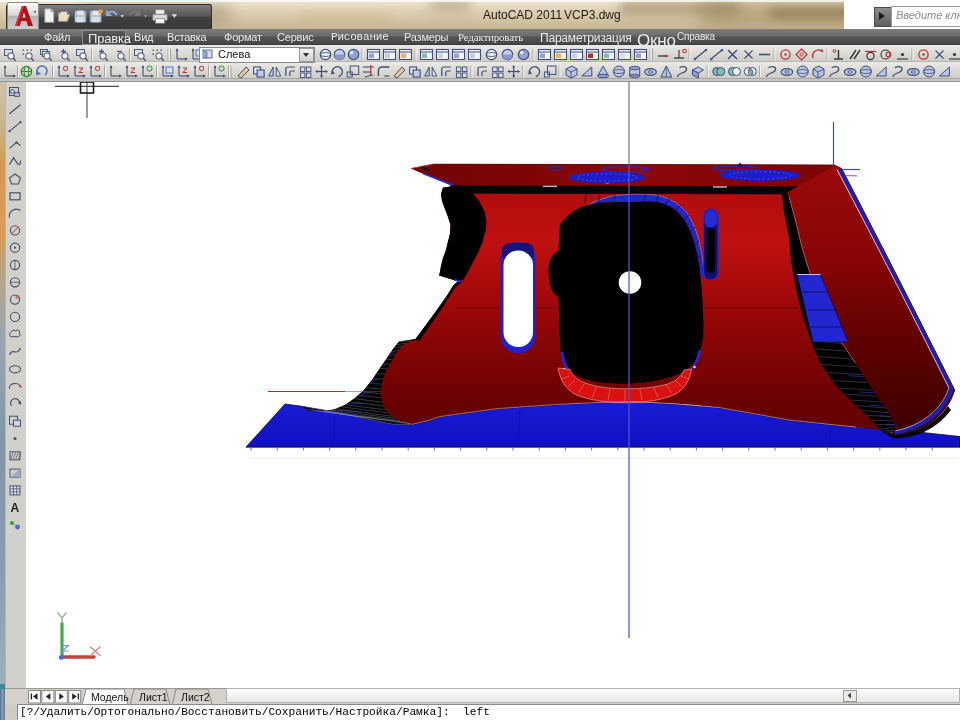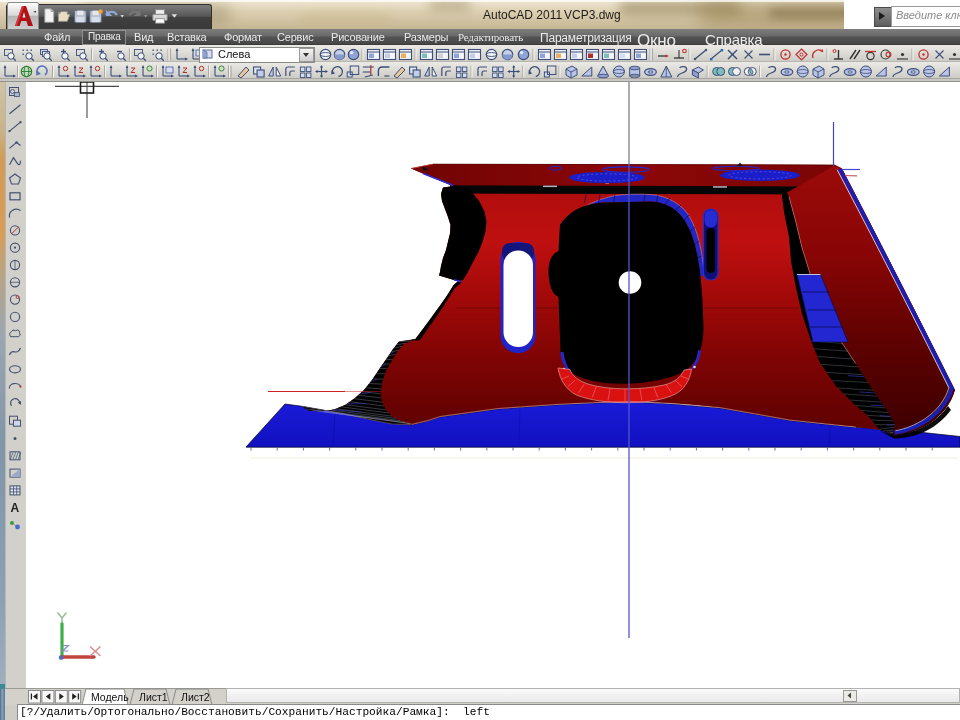--- a/index.html
+++ b/index.html
@@ -50,31 +50,31 @@
     </svg>
 <div class="abs" style="left:874px;top:7px;width:16px;height:18px;background:linear-gradient(180deg,#8d8d8d,#5e5e5e);border:1px solid #4a4a4a;"></div>
 <svg class="abs" style="left:878px;top:11px" width="8" height="10" viewBox="0 0 8 10">
       <path d="M1,1 L7,5 L1,9 Z" fill="#1a1a1a"></path>
     </svg>
 <div class="abs" style="left:891px;top:6px;width:69px;height:19px;background:#fff;border:1px solid #9a9a9a;"></div>
 <div class="abs" style="left:896px;top:9px;font-size:11px;font-style:italic;color:#8a8a8a;white-space:nowrap;">Введите ключе</div>
 <div class="abs" style="left:0;top:29px;width:960px;height:16px;background:linear-gradient(180deg,#7d7d7d 0%,#6a6a6a 45%,#535353 55%,#474747 100%);border-bottom:1px solid #3a3a3a;box-sizing:border-box;"></div>
 <div class="abs" style="left:82px;top:29.5px;width:44px;height:15px;background:linear-gradient(180deg,#585858,#3f3f3f);border:1px solid #8f8f8f;box-sizing:border-box;"></div>
 <div class="abs" style="left:44px;top:31px;font-size:11px;color:#ebebeb;letter-spacing:-0.2px;white-space:nowrap;text-align:center;">Файл</div>
-<div class="abs" style="left:88px;top:31px;font-size:10px;color:#ebebeb;letter-spacing:-0.2px;white-space:nowrap;border-radius:6px;">Правка</div>
+<div class="abs" style="left:88px;top:31px;font-size:13px;color:#ebebeb;letter-spacing:-0.2px;white-space:nowrap;border-radius:6px;">Правка</div>
 <div class="abs" style="left:134px;top:31px;font-size:11px;color:#ebebeb;letter-spacing:-0.2px;white-space:nowrap;">Вид</div>
 <div class="abs" style="left:167px;top:31px;font-size:11px;color:#ebebeb;letter-spacing:-0.2px;white-space:nowrap;">Вставка</div>
 <div class="abs" style="left:224px;top:31px;font-size:11px;color:#ebebeb;letter-spacing:-0.2px;white-space:nowrap;">Формат</div>
 <div class="abs" style="left:277px;top:31px;font-size:11px;color:#ebebeb;letter-spacing:-0.2px;white-space:nowrap;">Сервис</div>
-<div class="abs" style="left:331px;top:31px;font-size:11px;color:#ebebeb;letter-spacing:-0.2px;white-space:nowrap;">Рисование</div>
+<div class="abs" style="left:331px;top:31px;font-size:11px;color:#ebebeb;letter-spacing:-0.2px;white-space:nowrap;font-family:Liberation Mono, monospace;">Рисование</div>
 <div class="abs" style="left:404px;top:31px;font-size:11px;color:#ebebeb;letter-spacing:-0.2px;white-space:nowrap;">Размеры</div>
 <div class="abs" style="left:458px;top:31px;font-size:11px;color:#ebebeb;letter-spacing:-0.2px;white-space:nowrap;font-family:Liberation Serif, serif;">Редактировать</div>
 <div class="abs" style="left:540px;top:31px;font-size:12px;color:#ebebeb;letter-spacing:-0.2px;white-space:nowrap;">Параметризация</div>
 <div class="abs" style="left:637px;top:31px;font-size:17px;color:#ebebeb;letter-spacing:-0.2px;white-space:nowrap;">Окно</div>
-<div class="abs" style="left:677px;top:31px;font-size:15px;color:#ebebeb;letter-spacing:-0.2px;white-space:nowrap;margin-left:28px;">Справка</div>
+<div class="abs" style="left:677px;top:31px;font-size:10px;color:#ebebeb;letter-spacing:-0.2px;white-space:nowrap;">Справка</div>
 <div class="abs" style="left:0;top:45px;width:960px;height:17px;background:linear-gradient(180deg,#eceae5 0%,#dddbd5 50%,#ceccc6 100%);border-bottom:1px solid #b8b6b0;box-sizing:border-box;"></div>
 <div class="abs" style="left:0;top:62px;width:960px;height:17px;background:linear-gradient(180deg,#eceae5 0%,#dddbd5 50%,#ceccc6 100%);border-bottom:1px solid #a8a6a0;box-sizing:border-box;"></div>
 <div class="abs" style="left:0;top:79px;width:960px;height:3px;background:#c9c7c1;border-bottom:1px solid #919191;box-sizing:border-box;"></div>
 <svg class="abs" style="left:0;top:45px;" width="960" height="34" viewBox="0 45 960 34">
       <rect x="4.5" y="49.5" width="8" height="6" fill="none" stroke="#3d4f78" stroke-width="0.9" opacity="1.0"></rect>
       <circle cx="11" cy="56" r="3.2" fill="#f2f4f8" stroke="#3d4f78" stroke-width="1.0" opacity="1.0"></circle>
       <line x1="13.3" y1="58.3" x2="15.8" y2="60.8" stroke="#3d4f78" stroke-width="1.3" stroke-opacity="1.0" stroke-linecap="butt"></line>
       <rect x="22.5" y="49.5" width="1.4" height="1.4" fill="#3d4f78" opacity="1.0"></rect>
       <rect x="26.5" y="49.5" width="1.4" height="1.4" fill="#3d4f78" opacity="1.0"></rect>
       <rect x="30.5" y="49.5" width="1.4" height="1.4" fill="#3d4f78" opacity="1.0"></rect>

